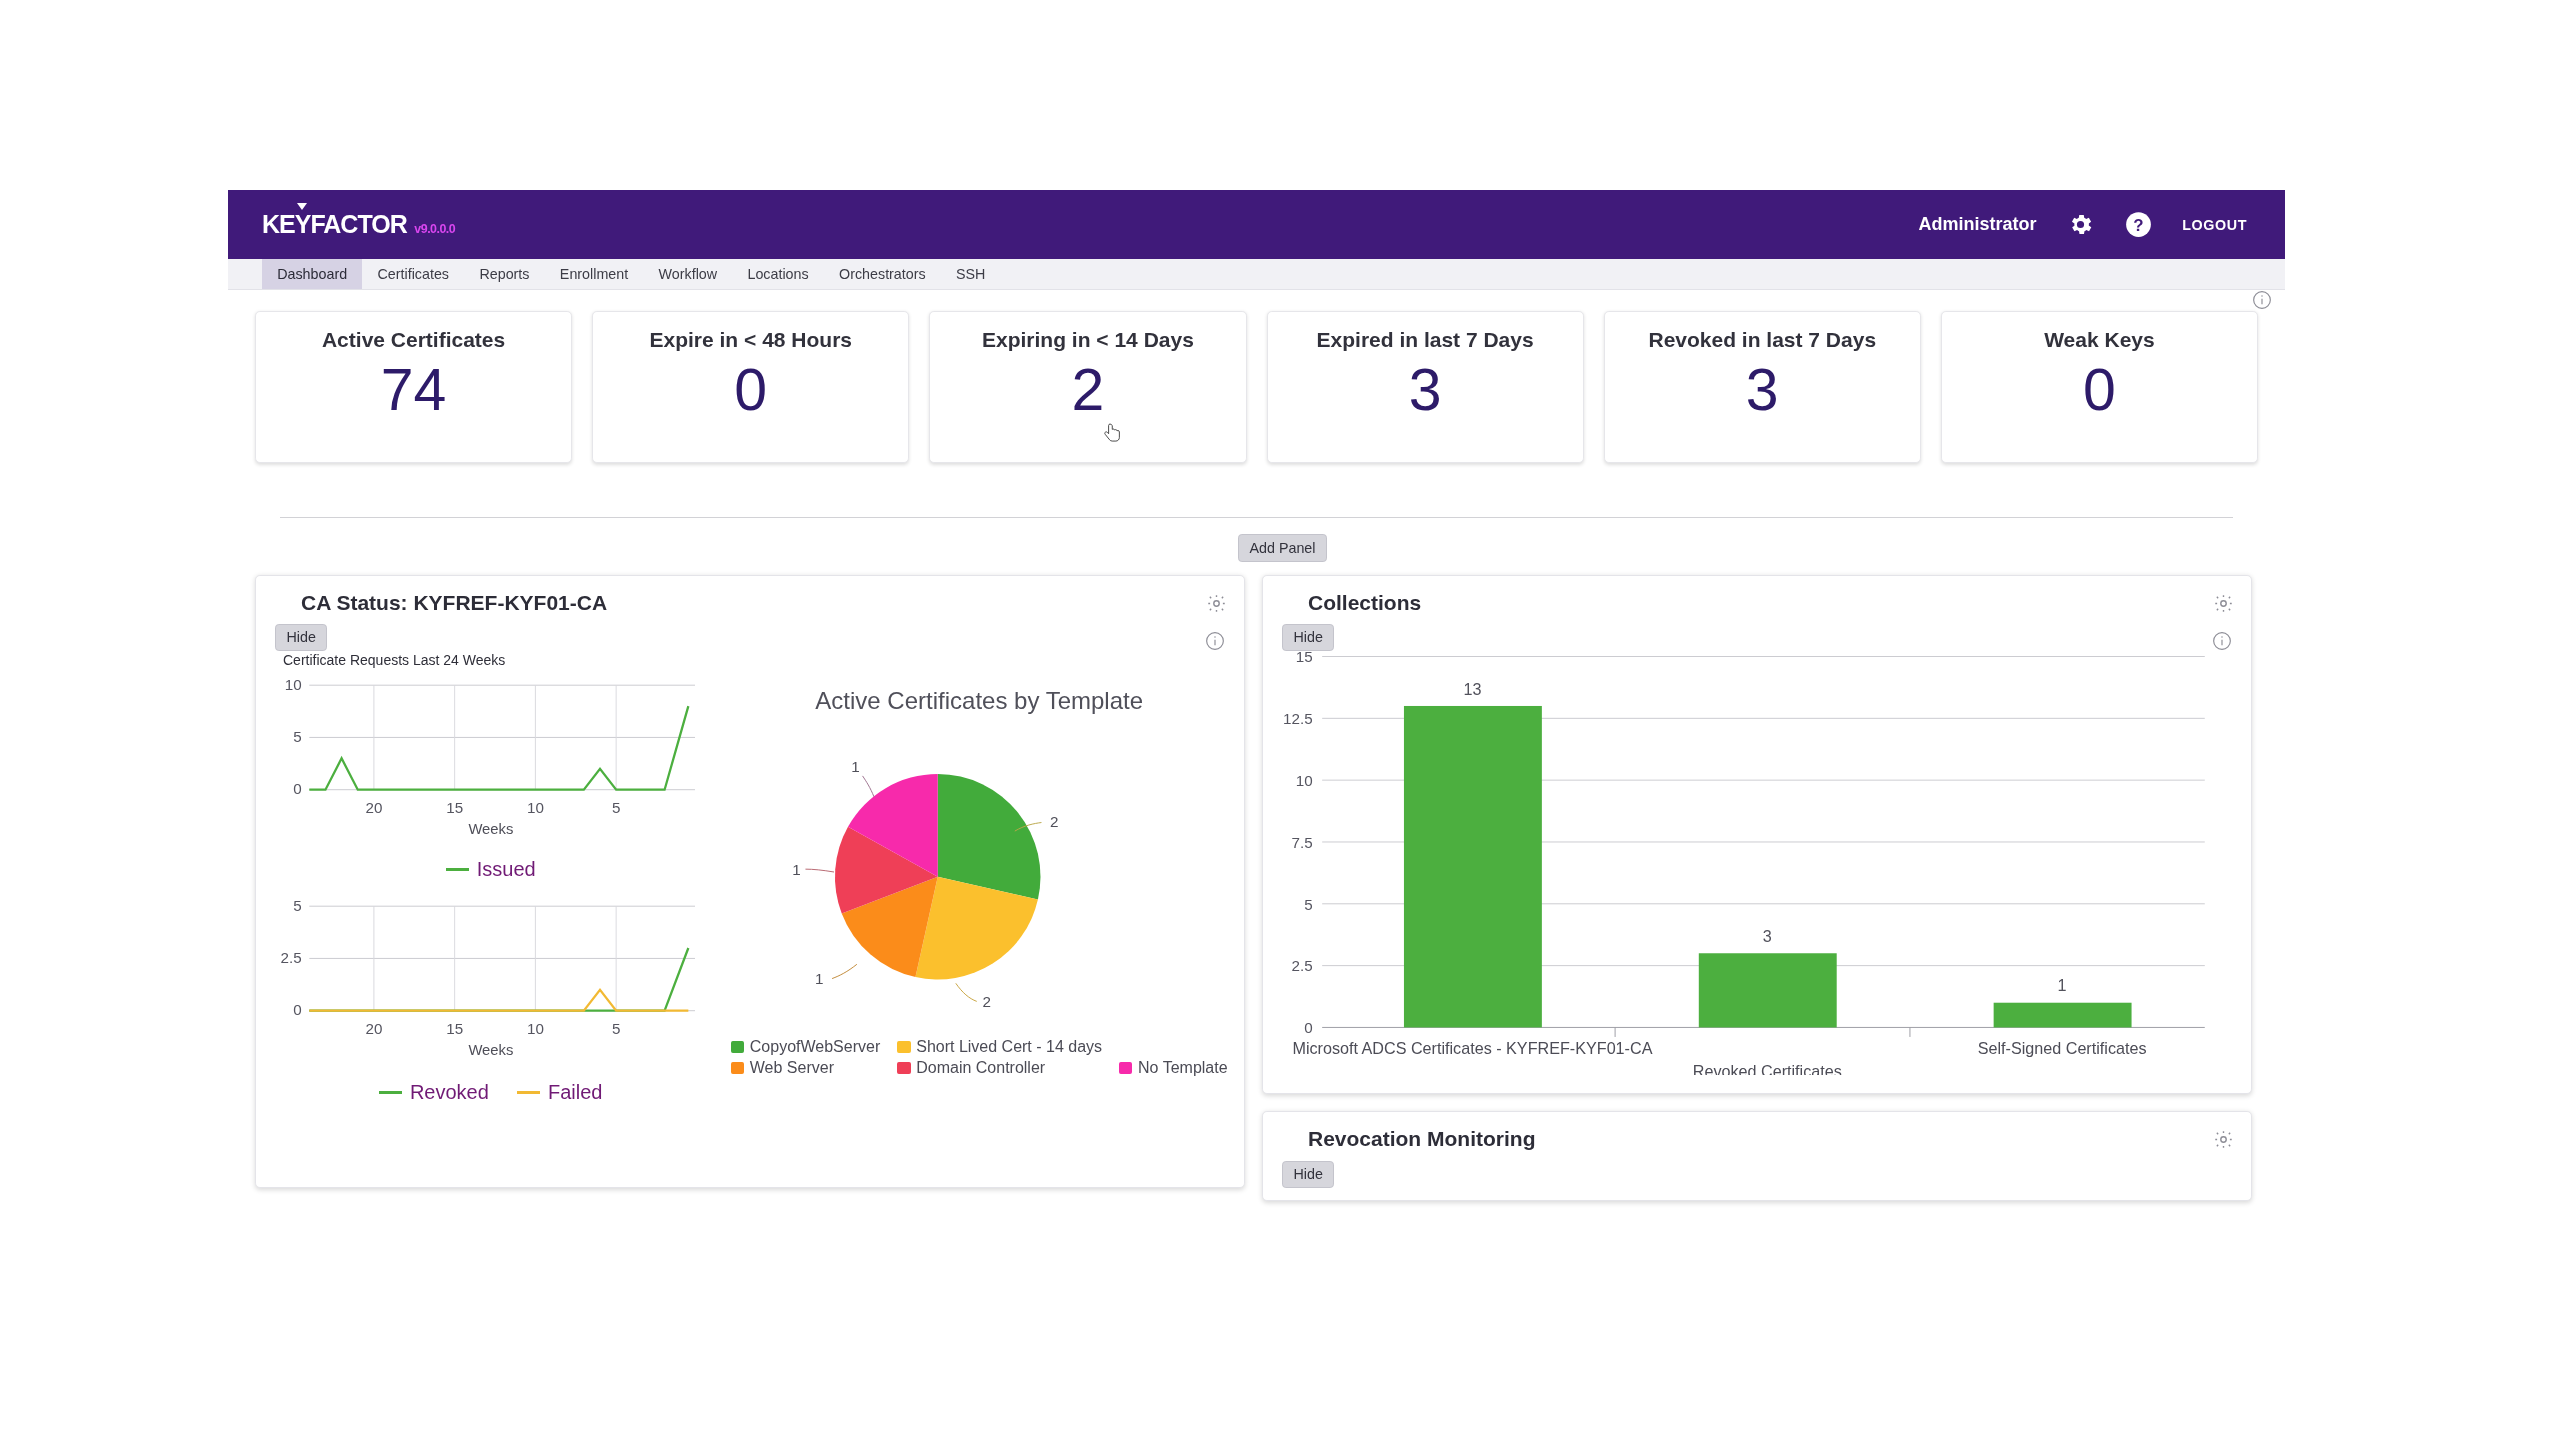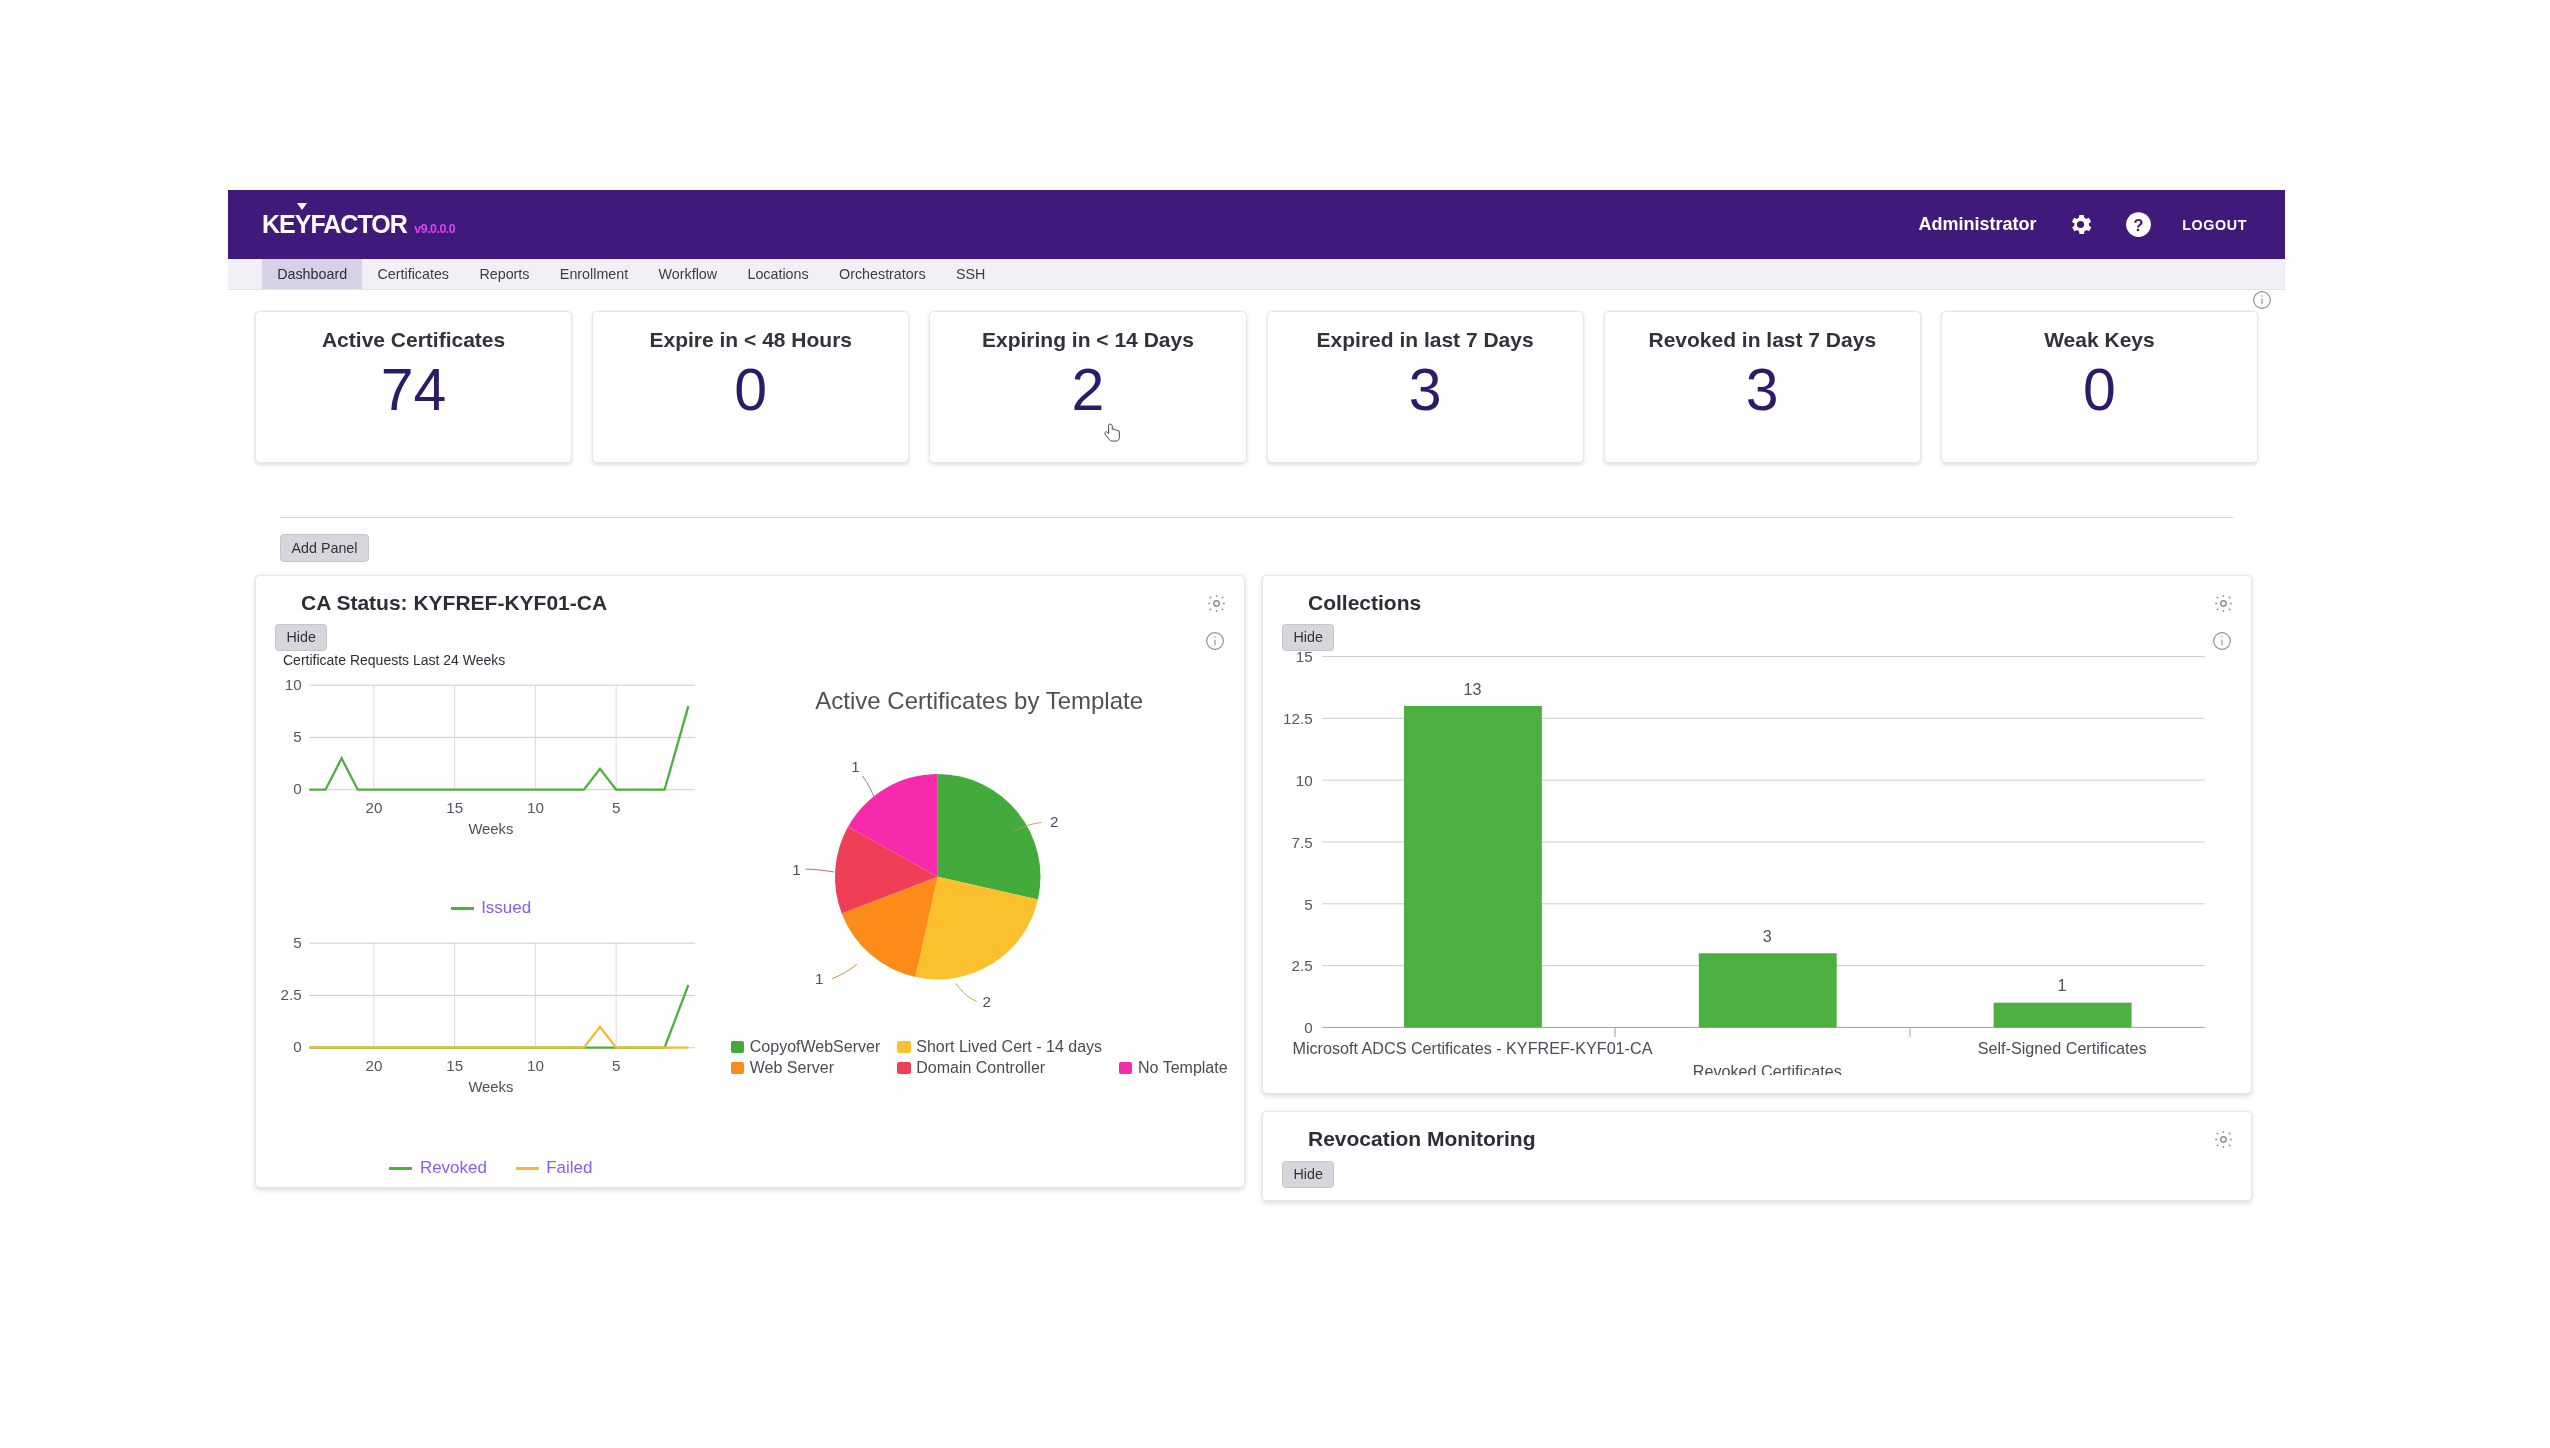--- a/index.html
+++ b/index.html
@@ -58,21 +58,21 @@
     box-shadow:0 1.9px 3.8px rgba(0,0,0,.13);display:flex;flex-direction:column;
     align-items:center;padding-top:16px;box-sizing:border-box;cursor:pointer;
   }
   .kpi-title{font-size:21px;font-weight:bold;color:#32323c;text-align:center;}
   .kpi-value{font-size:59px;color:#2d1b69;margin-top:8.6px;line-height:1;}
   .info-corner{position:absolute;right:13.3px;top:0px;}
 
   .divider{
     margin:54px 52px 0 52px;height:1px;background:#d2d2d6;
   }
-  .addpanel-row{padding:16px 0 0 52px;}
+  .addpanel-row{padding:16px 0 0 52px;text-align:center;}
   .btn-grey{
     display:inline-block;background:#d6d6dc;border:1px solid #c4c4cc;border-radius:3.8px;
     font-size:14.3px;color:#32323c;padding:4.8px 10.5px;cursor:pointer;
   }
 
   
   .panels{display:flex;padding:13.3px 27px 0 27px;gap:17px;align-items:flex-start;}
   .col-left{width:990px;}
   .col-right{width:990px;}
   .panel{
@@ -83,21 +83,21 @@
   .panel-gear{position:absolute;right:17px;top:17px;cursor:pointer;}
   .panel-info{position:absolute;right:19px;top:55px;cursor:pointer;}
   .hide-btn{margin:8.6px 0 0 19px;}
   .ca-meta{font-size:14px;color:#2e2e38;padding:3.8px 0 0 19px;line-height:1.28;}
 
   .ca-body{display:flex;}
   .ca-charts{width:447px;padding-left:11.4px;}
   .tick-text{font-size:16px;fill:#555560;}
 
   .legend-row{display:flex;justify-content:center;align-items:center;gap:28.6px;}
-  .legend-item{display:flex;align-items:center;gap:7.6px;font-size:17px;color:#8b5cf6;margin-top:40px;}
+  .legend-item{display:flex;align-items:center;gap:7.6px;font-size:20px;color:#701a75;}
   .lg-line{width:23px;height:2.9px;display:inline-block;}
 
   .pie-area{flex:1;padding-top:17px;}
   .pie-title{font-size:24px;color:#50505a;text-align:center;font-weight:normal;}
   .pie-legend{
     display:grid;grid-template-columns:auto auto auto;gap:2.9px 17px;
     justify-content:center;margin-top:5.7px;padding-bottom:11.4px;
   }
   .pl-item{display:flex;align-items:center;gap:5.7px;font-size:16px;color:#4b4b55;white-space:nowrap;}
   .pl-sw{width:13.3px;height:12.4px;border-radius:1.9px;display:inline-block;}

